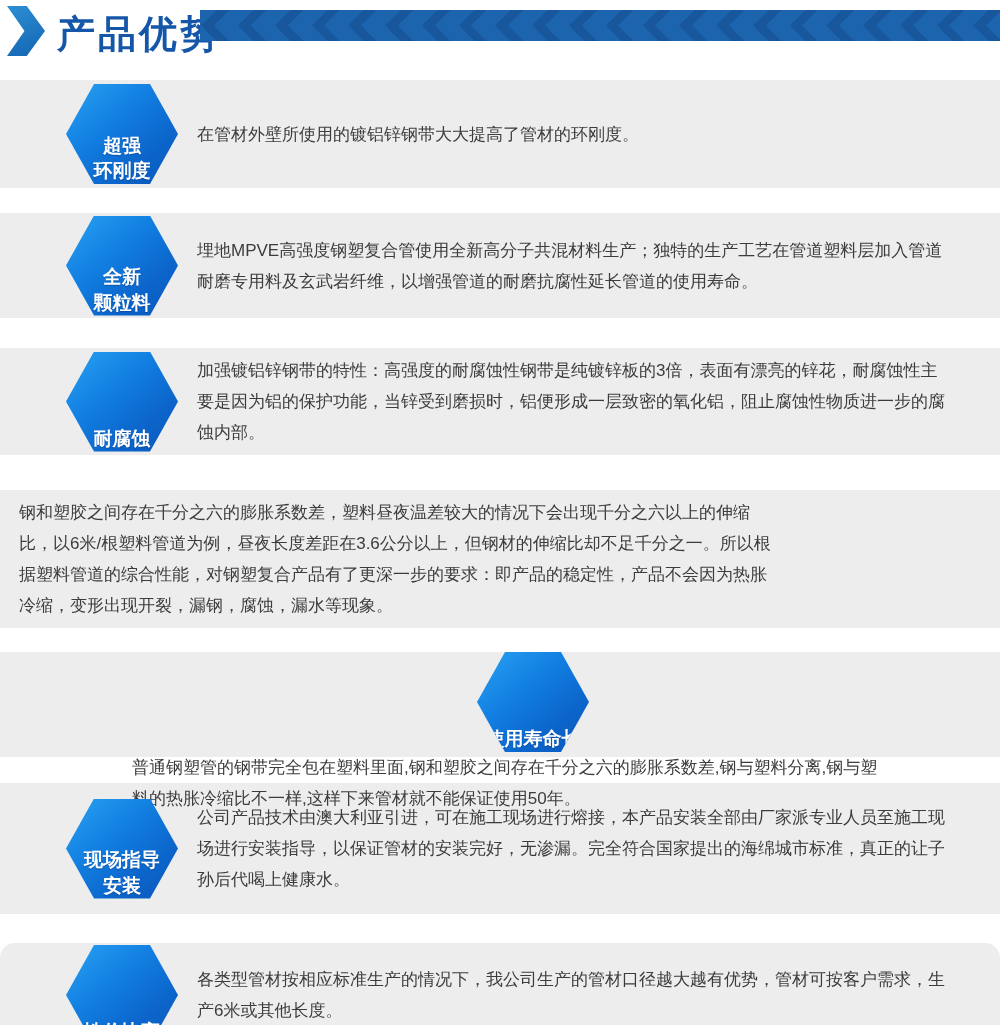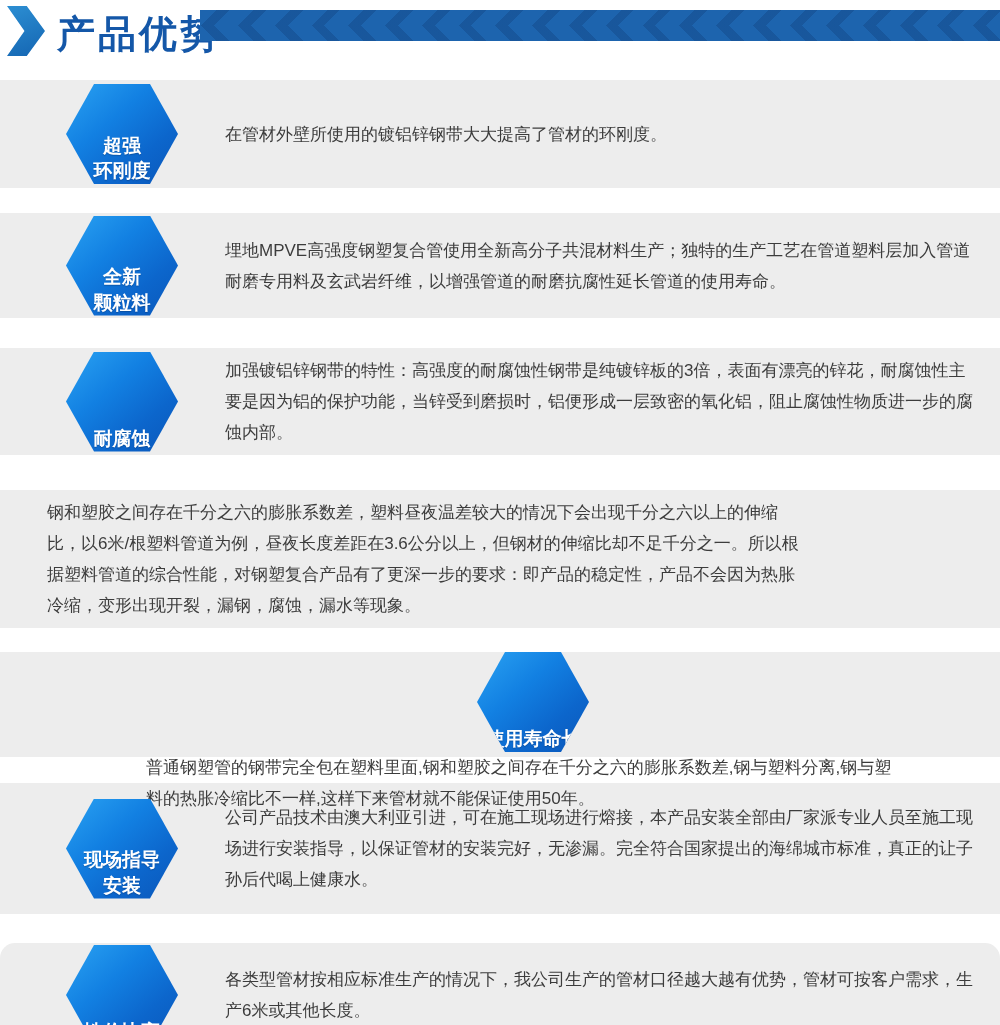--- a/index.html
+++ b/index.html
@@ -45,21 +45,21 @@
     flex:0 0 auto;margin-left:66px;width:112px;height:100px;
     clip-path:polygon(25% 0%,75% 0%,100% 50%,75% 100%,25% 100%,0% 50%);
     background:linear-gradient(140deg,#2aa2f2 0%,#1280e2 38%,#0c66cc 70%,#0a57ba 100%);
     display:flex;align-items:flex-end;justify-content:center;
   }
   .badge-label{
     color:#ffffff;font-weight:700;font-size:19px;line-height:1.35;
     text-align:center;white-space:pre-line;text-shadow:0 1px 1px rgba(0,40,90,.35);
   }
   .desc{
-    margin-left:47px;width:755px;
+    margin-left:19px;width:755px;
     font-size:17px;line-height:31px;color:#3c3c3c;
   }
 </style>
 </head>
 <body>
 
 <div class="header">
   <div class="chevron-icon"></div>
   <div class="page-title">产品优势</div>
   <div class="banner"></div>

